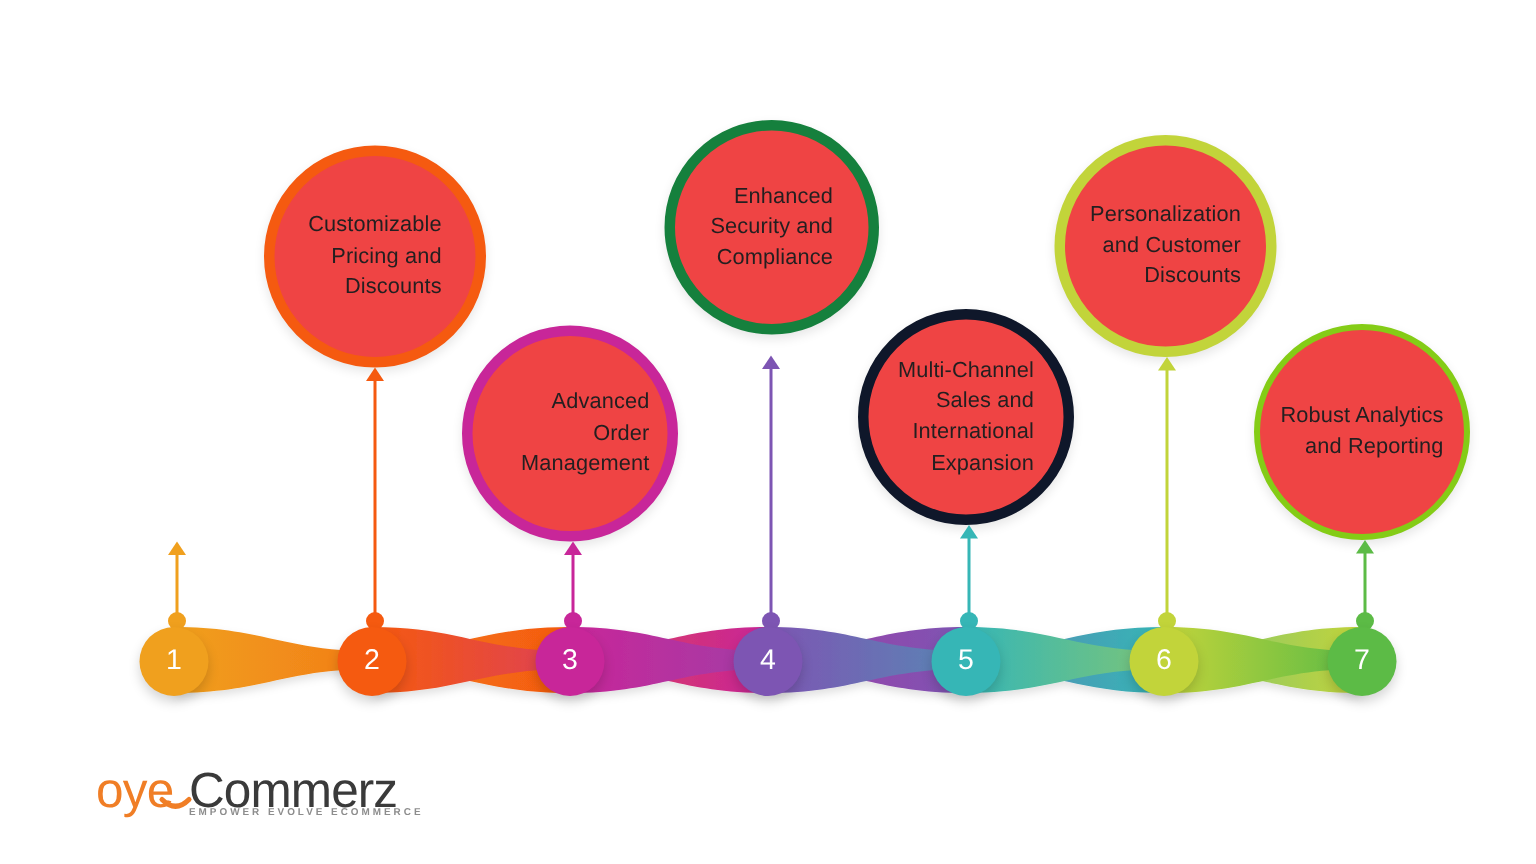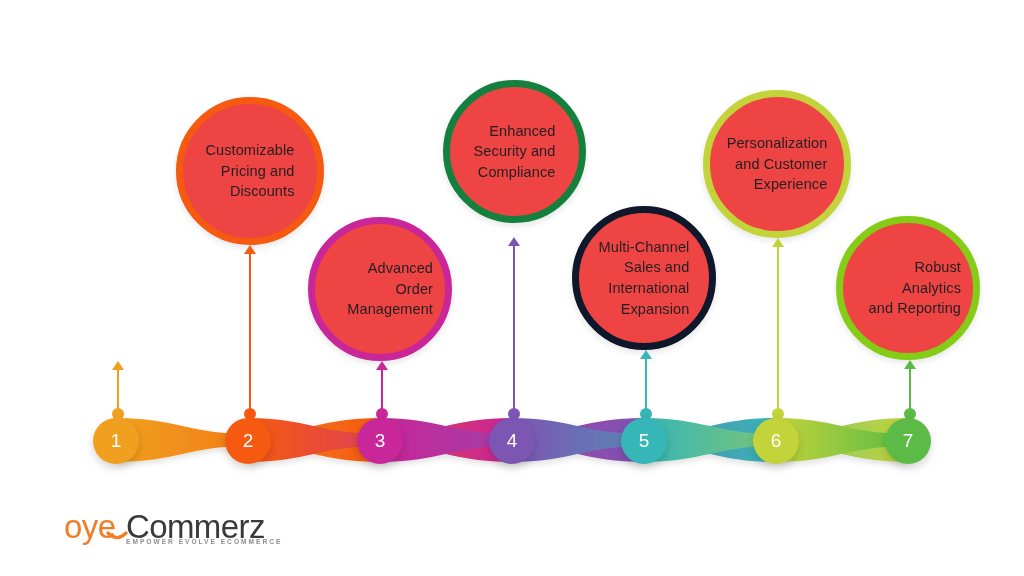--- a/index.html
+++ b/index.html
@@ -170,32 +170,32 @@
     <div class="line" style="background:#36B6B6;"></div>
     <div class="dot" style="background:#36B6B6;"></div>
   </div>
   <div class="node" style="left:621px; top:418px; background:#36B6B6;">
     <span>5</span>
   </div>
 
   <div class="bubble" style="left:703px; top:90px; width:148px; height:148px; border:7px solid #C2D43A;">
     <div class="btext">Personalization
 and Customer
-Experience</div>
+Discounts</div>
   </div>
   <div class="stem" style="left:771px; top:238px; height:182px;">
     <div class="head" style="border-bottom:9px solid #C2D43A;"></div>
     <div class="line" style="background:#C2D43A;"></div>
     <div class="dot" style="background:#C2D43A;"></div>
   </div>
   <div class="node" style="left:753px; top:418px; background:#C2D43A;">
     <span>6</span>
   </div>
 
-  <div class="bubble" style="left:836px; top:216px; width:144px; height:144px; border:7px solid #84cc16;">
+  <div class="bubble" style="left:836px; top:216px; width:144px; height:144px; border:4px solid #84cc16;">
     <div class="btext">Robust Analytics
 and Reporting</div>
   </div>
   <div class="stem" style="left:903px; top:360px; height:60px;">
     <div class="head" style="border-bottom:9px solid #5CBB46;"></div>
     <div class="line" style="background:#5CBB46;"></div>
     <div class="dot" style="background:#5CBB46;"></div>
   </div>
   <div class="node" style="left:885px; top:418px; background:#5CBB46;">
     <span>7</span>

